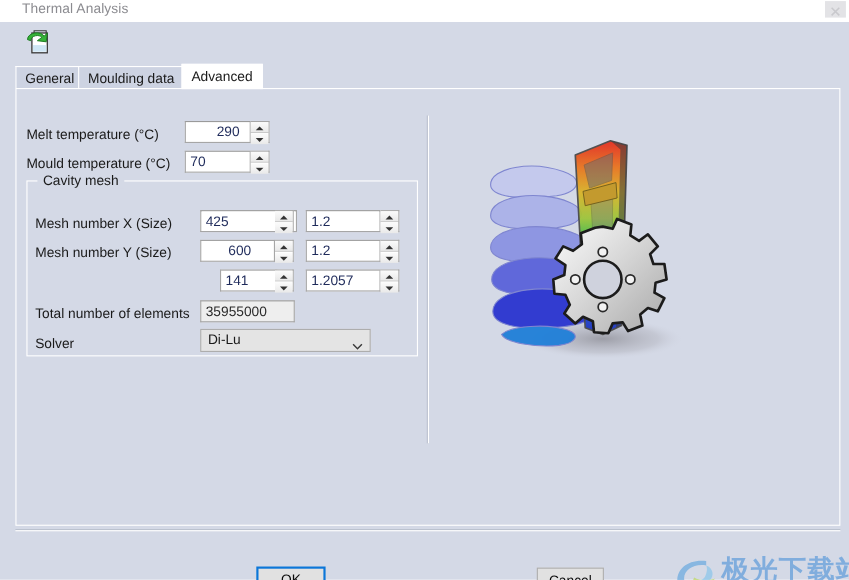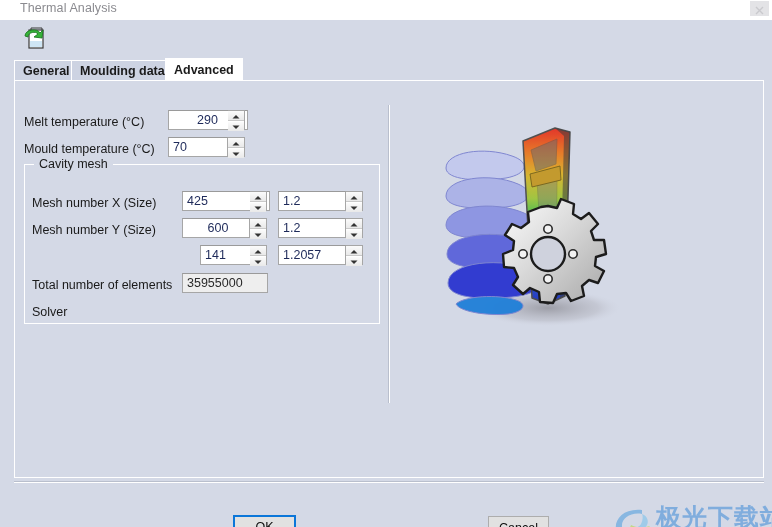--- a/index.html
+++ b/index.html
@@ -92,21 +92,20 @@
     line-height: 20px;
     padding: 0 8px;
     font-size: 12.5px;
     color: #1a1a1a;
     background: #cdd3e2;
     border: 1px solid #ffffff;
     border-bottom: none;
     box-sizing: border-box;
     white-space: nowrap;
     cursor: default;
-    font-weight: bold;
   }
   .tab.selected {
     top: 0px;
     height: 23px;
     line-height: 22px;
     background: #ffffff;
     border: 1px solid #ffffff;
     border-bottom: 1px solid #ffffff;
     z-index: 5;
   }
@@ -331,21 +330,21 @@
       <div class="tab" id="tab-0">General</div>
       <div class="tab" id="tab-1">Moulding data</div>
       <div class="tab selected" id="tab-2">Advanced</div>
     </div>
 
     <div class="tabpanel"></div>
 
     <div class="splitter"></div>
 
     <div class="form-label" style="left:24px; top:95px;">Melt temperature (°C)</div>
-    <div class="textbox" style="left:168px; top:90px; width:80px;padding-left:28px;">290</div>
+    <div class="textbox" style="left:168px; top:90px; width:60px;padding-left:28px;">290</div>
     <div class="spinner" style="left:228px; top:90px;">
       <div class="spin-half">
         <svg width="8" height="5" viewBox="0 0 8 5">
             <path d="M4 1 L7.5 4.5 L0.5 4.5 Z" fill="#333"></path>
           </svg>
       </div>
       <div class="spin-half bottom">
         <svg width="8" height="5" viewBox="0 0 8 5">
             <path d="M4 4 L0.5 0.5 L7.5 0.5 Z" fill="#333"></path>
           </svg>
@@ -450,20 +449,28 @@
         <svg width="8" height="5" viewBox="0 0 8 5">
             <path d="M4 4 L0.5 0.5 L7.5 0.5 Z" fill="#333"></path>
           </svg>
       </div>
     </div>
 
     <div class="form-label" style="left:32px; top:258px;">Total number of elements</div>
     <div class="textbox readonly" style="left:182px; top:253px; width:86px;">35955000</div>
 
     <div class="form-label" style="left:32px; top:285px;">Solver</div>
+    <div class="combobox" style="left:182px; top:279px; width:155px;">
+      <span>Di-Lu</span>
+      <span class="combo-arrow">
+        <svg width="10" height="7" viewBox="0 0 10 7">
+            <path d="M1 1 L5 5 L9 1" stroke="#3a3a3a" stroke-width="1.3" fill="none"></path>
+          </svg>
+      </span>
+    </div>
 
     <div class="graphic">
       <svg width="230" height="240" viewBox="0 0 230 240">
         <defs>
           <linearGradient id="thermGrad" x1="0" y1="0" x2="0" y2="1">
             <stop offset="0%" stop-color="#e32d20"></stop>
             <stop offset="14%" stop-color="#e8761f"></stop>
             <stop offset="27%" stop-color="#d8b428"></stop>
             <stop offset="40%" stop-color="#9ec43a"></stop>
             <stop offset="52%" stop-color="#2fb84e"></stop>

